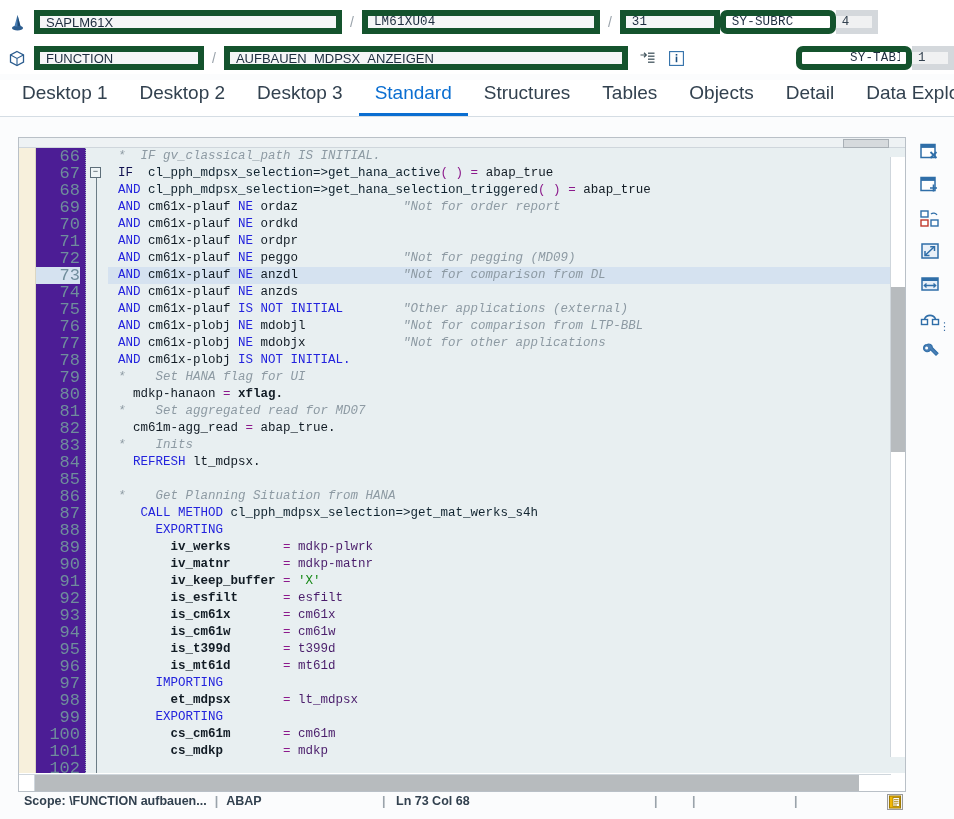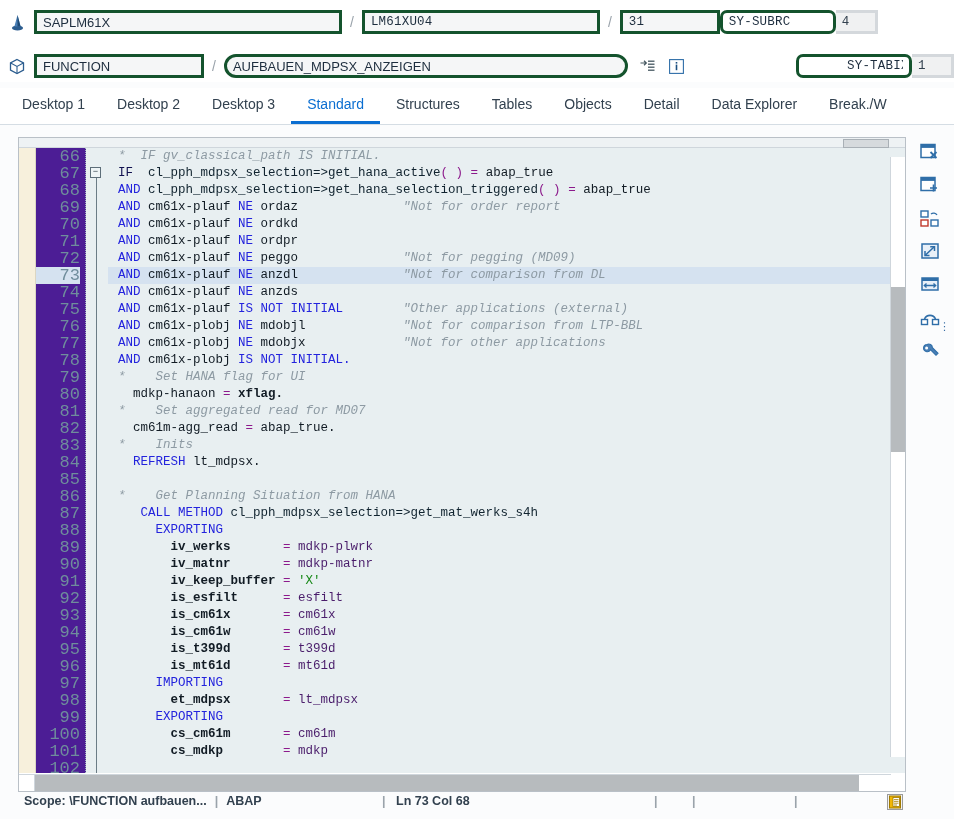--- a/index.html
+++ b/index.html
@@ -8,59 +8,59 @@
     background: #ffffff;
     font-family: "Liberation Sans", sans-serif;
     overflow: hidden;
   }
   #app { position: relative; width: 954px; height: 819px; background: #fbfcfd; }
 
   
   .hdr { padding: 0; background: #ffffff; }
   .hdr-row { display: flex; align-items: center; height: 32px; }
   .hdr-row.r1 { margin-top: 6px; }
-  .hdr-row.r2 { margin-top: 12px; }
+  .hdr-row.r2 { margin-top: 4px; }
   .lead-icon {
     width: 34px; min-width: 34px; display: flex;
     align-items: center; justify-content: center;
   }
   .fld {
     height: 24px; box-sizing: border-box;
-    border: 3px solid #14532d;
+    border: 6px solid #14532d;
     font-family: "Liberation Sans", sans-serif;
     font-size: 13px; color: #1d2d3e;
     padding: 0 6px; line-height: 22px;
     background: #f5f6f7;
     white-space: nowrap; overflow: hidden;
   }
   .fld.white { background: #ffffff; }
   .fld.disabled { background: #f0f1f2; color: #32414f; border-color: #d4d8dc; }
   .slash { color: #9aa3ab; font-size: 14px; padding: 0 8px; }
   .mono { font-family: "Liberation Mono", monospace; font-size: 12.5px; letter-spacing: .2px; }
 
   .f-prog { width: 308px; }
   .f-incl { width: 238px; }
   .f-line { width: 100px; }
   .f-sy   { width: 116px; border-radius: 7px; }
   .f-syv  { width: 42px; border-left: none; }
   .f-type { width: 170px; }
-  .f-name { width: 450px; border-radius: 12px; }
+  .f-name { width: 450px; }
 
   .icon-btn { width: 26px; display:flex; align-items:center; justify-content:center; cursor: pointer; }
 
   
   .tabs {
     display: flex; align-items: flex-end;
     height: 36px; padding-left: 6px;
     border-bottom: 1px solid #d5dde4;
     background: #ffffff;
     margin-top: 6px;
   }
   .tab {
-    font-size: 14px; color: #32414f;
+    font-size: 19px; color: #32414f;
     padding: 0 16px 9px 16px;
     cursor: pointer; white-space: nowrap;
     border-bottom: 3px solid transparent;
   }
   .tab.active { color: #0a6ed1; border-bottom-color: #0a6ed1; }
 
   
   .editor-wrap {
     position: absolute; left: 18px; top: 131px;
     width: 888px; height: 655px;

